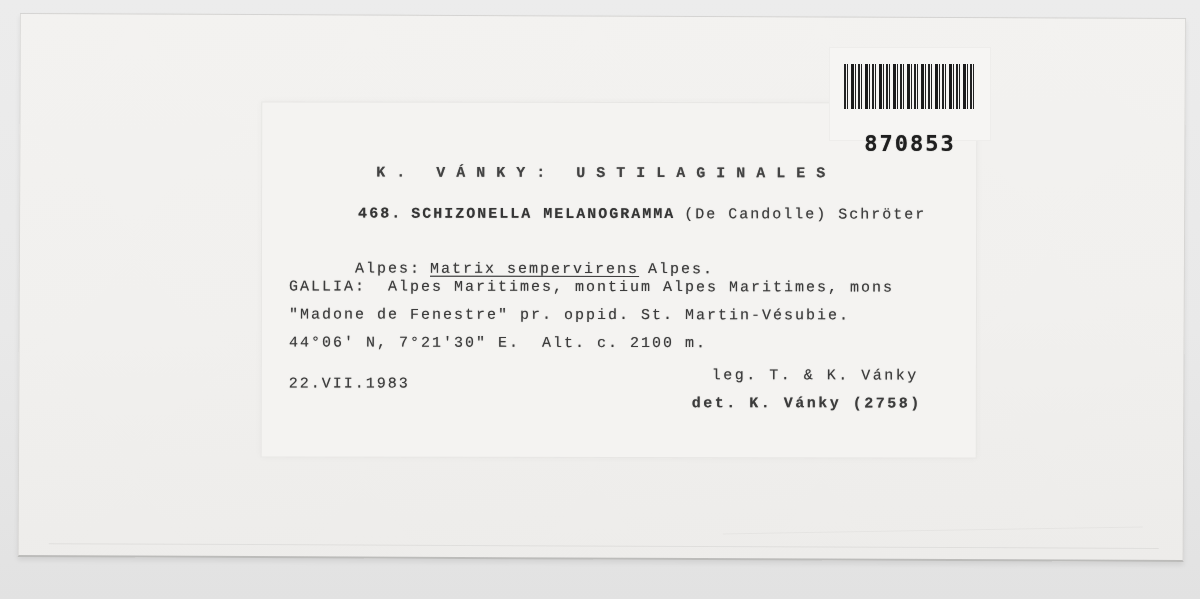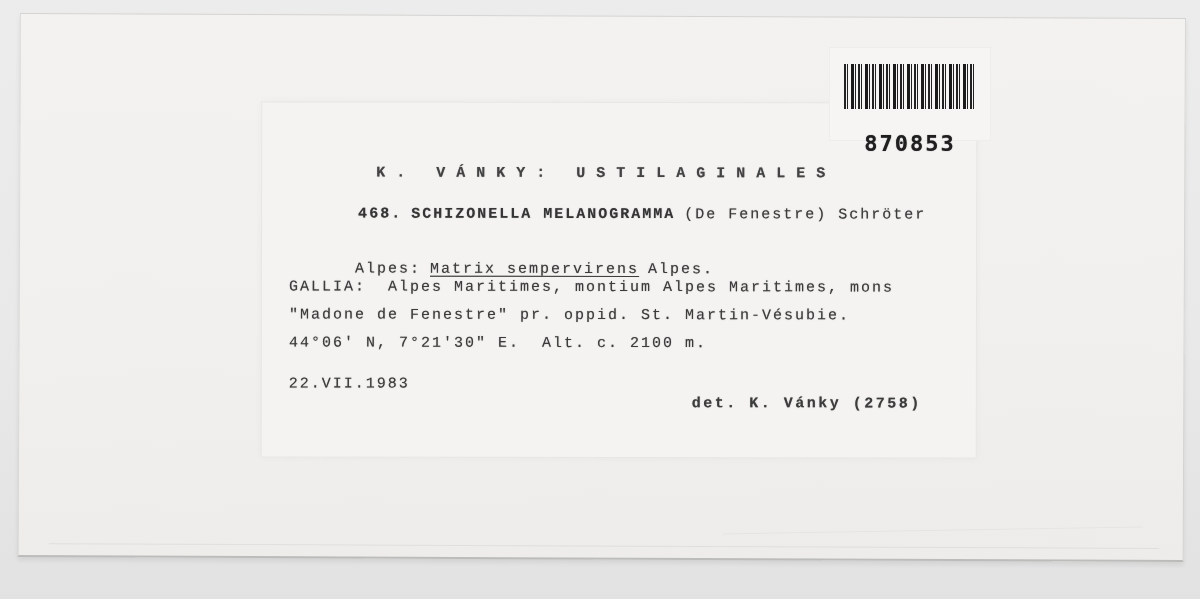--- a/index.html
+++ b/index.html
@@ -106,35 +106,36 @@
   <div class="envelope">
     <div class="fold-line"></div>
     <div class="crease-line"></div>
   </div>
 
   <div class="label">
 
     <div class="line series-title">K. VÁNKY: USTILAGINALES</div>
 
     <div class="line collection">
-      <span class="seg bold gap">468.</span><span class="seg bold gap">SCHIZONELLA MELANOGRAMMA</span><span class="seg">(De Fenestre) Schröter</span>
+      <span class="seg bold gap">468.</span><span class="seg bold gap">SCHIZONELLA MELANOGRAMMA</span><span class="seg">(De Candolle) Schröter</span>
     </div>
 
     <div class="line matrix">
       <span class="seg gap">Alpes:</span><span class="seg host-underline gap">Matrix sempervirens</span><span class="seg">Alpes.</span>
     </div>
 
     <div class="line gallia">GALLIA:  Alpes Maritimes, montium Alpes Maritimes, mons</div>
 
     <div class="line madone">"Madone de Fenestre" pr. oppid. St. Martin-Vésubie.</div>
 
     <div class="line coords">44°06' N, 7°21'30" E.  Alt. c. 2100 m.</div>
 
     <div class="line date">22.VII.1983</div>
 
+    <div class="line leg">leg. T. &amp; K. Vánky</div>
 
     <div class="line det">det. K. Vánky (2758)</div>
   </div>
 
   <div class="sticker">
     <div class="bars"></div>
     <div class="barcode-number">870853</div>
   </div>
 
 </div>

